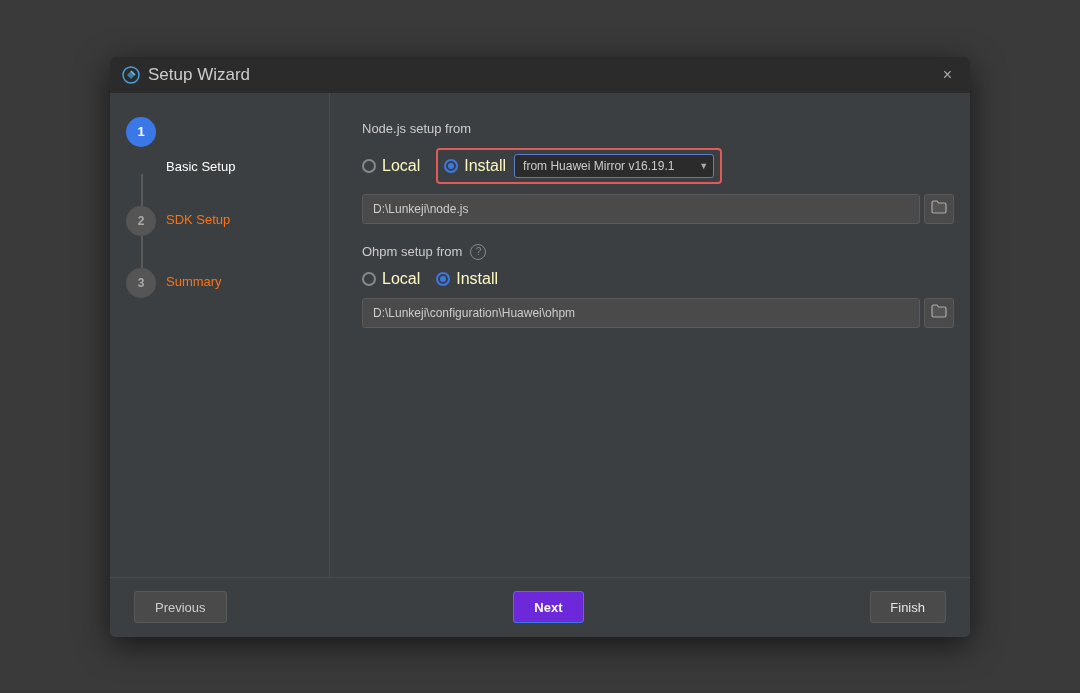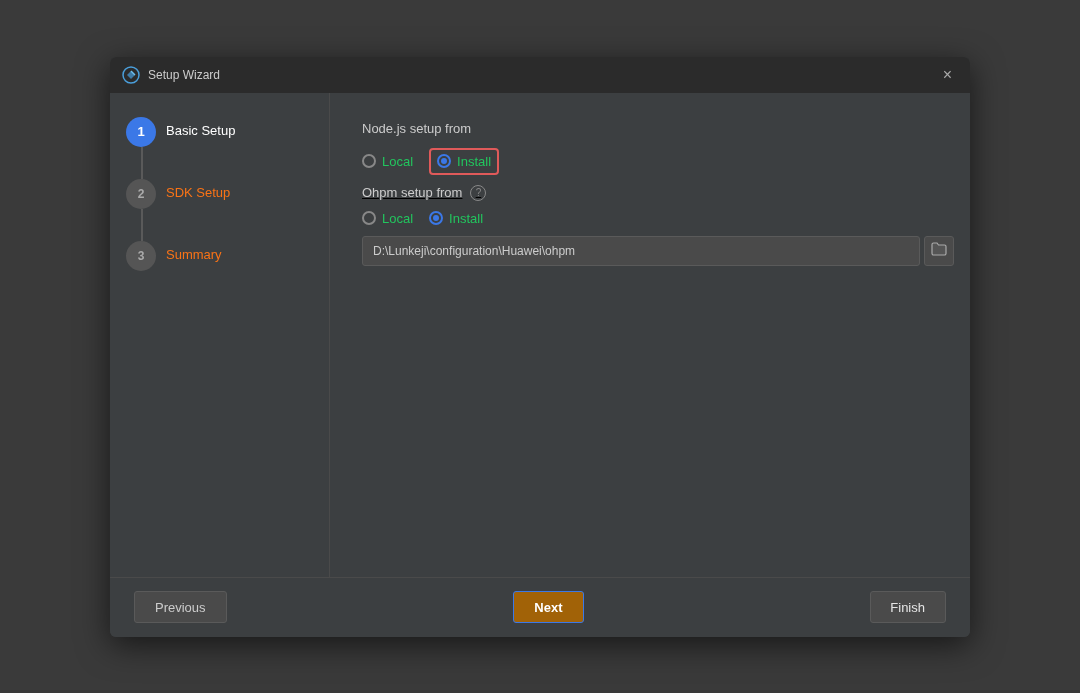--- a/index.html
+++ b/index.html
@@ -33,21 +33,21 @@
       flex-shrink: 0;
     }
     .title-bar-icon {
       width: 18px;
       height: 18px;
       margin-right: 8px;
       flex-shrink: 0;
     }
     .title-bar-text {
       color: #cccccc;
-      font-size: 12px;
+      font-size: 17px;
       flex: 1;
     }
     .title-bar-close {
       color: #aaaaaa;
       font-size: 16px;
       cursor: pointer;
       padding: 2px 6px;
       border-radius: 3px;
     }
     .content-area {
@@ -94,21 +94,21 @@
     }
     .step-circle.inactive {
       background: #555;
       color: #aaa;
       font-size: 12px;
     }
     .step-label {
       font-size: 13px;
       padding-top: 6px;
     }
-    .step-label.active { color: #ffffff; }
+    .step-label.active { color: #ffffff; margin-top: 36px; }
     .step-label.inactive { color: #f97316; }
     .main-content {
       flex: 1;
       padding: 28px 16px 16px 32px;
       overflow-y: auto;
     }
     .section-title {
       font-size: 13px;
       color: #cccccc;
       margin-bottom: 12px;
@@ -145,22 +145,22 @@
       position: absolute;
       width: 6px;
       height: 6px;
       border-radius: 50%;
       background: #3b78e7;
       top: 50%;
       left: 50%;
       transform: translate(-50%, -50%);
     }
     .radio-label {
-      font-size: 13px;
-      color: #22c55e;
+      font-size: 16px;
+      color: #fef9c3;
     }
     .highlighted-box {
       border: 2px solid #e05a5a;
       border-radius: 4px;
       padding: 4px 6px;
       display: flex;
       align-items: center;
       gap: 8px;
     }
     .mirror-select {
@@ -218,21 +218,20 @@
       justify-content: center;
       cursor: pointer;
       border-radius: 3px;
       font-size: 14px;
     }
     .section-row {
       display: flex;
       align-items: center;
       gap: 8px;
       margin-bottom: 10px;
-      text-decoration: underline;
     }
     .help-icon {
       width: 16px;
       height: 16px;
       border-radius: 50%;
       border: 1px solid #888;
       display: flex;
       align-items: center;
       justify-content: center;
       font-size: 10px;
@@ -256,21 +255,21 @@
       border-radius: 3px;
       font-size: 13px;
       cursor: pointer;
       border: 1px solid #5a5a5a;
     }
     .btn-default {
       background: #4a4a4a;
       color: #cccccc;
     }
     .btn-primary {
-      background: #a16207;
+      background: #6d28d9;
       color: white;
       border-color: #3b78e7;
       font-weight: bold;
     }
     .btn-disabled {
       background: #4a4a4a;
       color: #e5e5e5;
       cursor: not-allowed;
       padding-left: 19px;
     }
@@ -331,23 +330,40 @@
       <div class="radio-group">
         <label class="radio-option">
           <input type="radio" name="nodejs-source" class="radio-input" style="">
           <span class="radio-label">Local</span>
         </label>
         <div class="highlighted-box">
           <label class="radio-option">
             <input type="radio" name="nodejs-source" class="radio-input" checked="" style="">
             <span class="radio-label">Install</span>
           </label>
-        </div>
-      </div>
-
+          <div class="select-wrapper">
+            <select class="mirror-select">
+              <option>from Huawei Mirror v16.19.1</option>
+              <option>from Official Mirror</option>
+              <option>Custom</option>
+            </select>
+          </div>
+        </div>
+      </div>
+
+      <div class="path-row">
+        <input type="text" class="path-input" value="D:\Lunkeji\node.js" readonly="" style="">
+        <div class="path-btn" title="Browse">
+          <span>
+            <svg width="16" height="14" viewBox="0 0 16 14" fill="none">
+              <path d="M1 2.5C1 1.67 1.67 1 2.5 1H6L7.5 3H13.5C14.33 3 15 3.67 15 4.5V11.5C15 12.33 14.33 13 13.5 13H2.5C1.67 13 1 12.33 1 11.5V2.5Z" stroke="#aaa" stroke-width="1.2" fill="#555"></path>
+            </svg>
+          </span>
+        </div>
+      </div>
 
       <div class="section-row">
         <span class="section-title" style="margin-bottom:0;">Ohpm setup from</span>
         <div class="help-icon">
           <span>?</span>
         </div>
       </div>
 
       <div class="radio-group" style="margin-top:8px;">
         <label class="radio-option">

